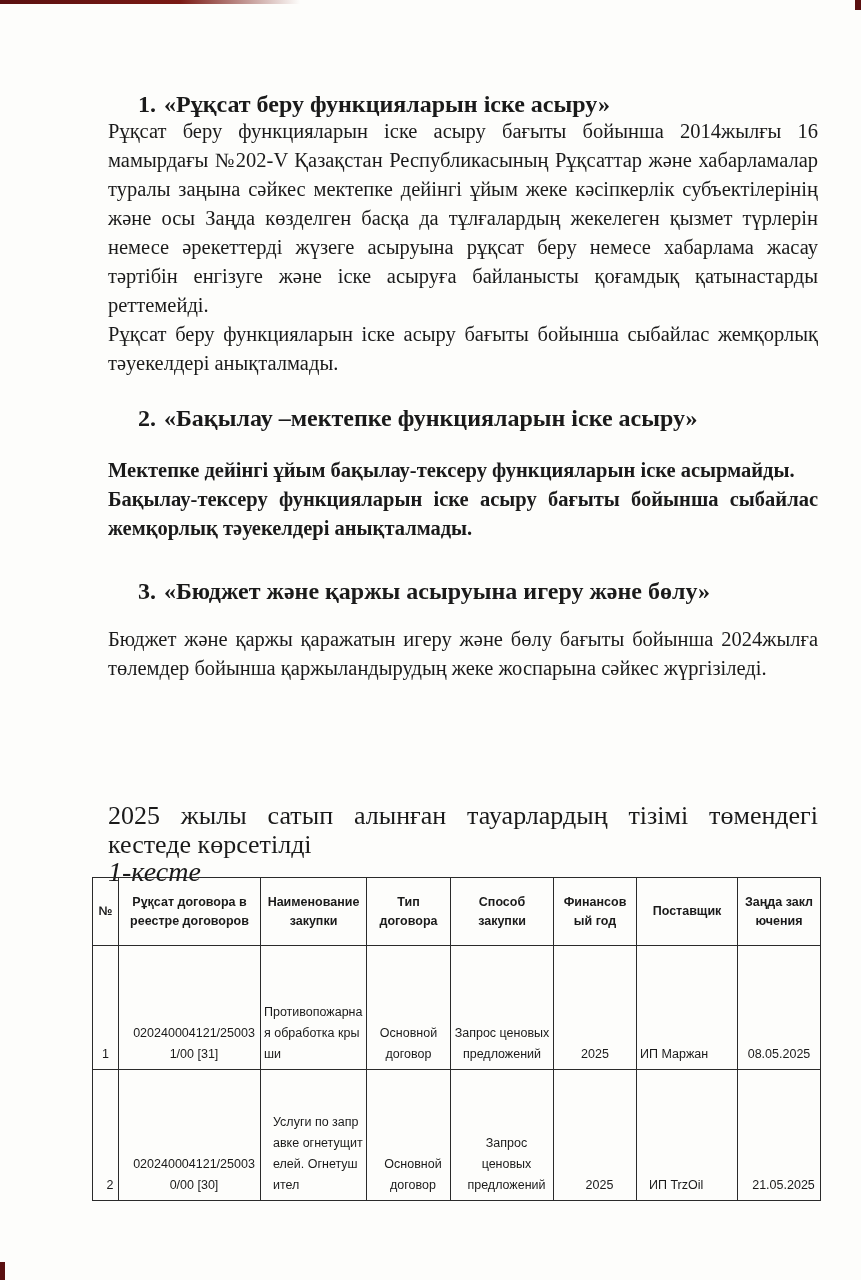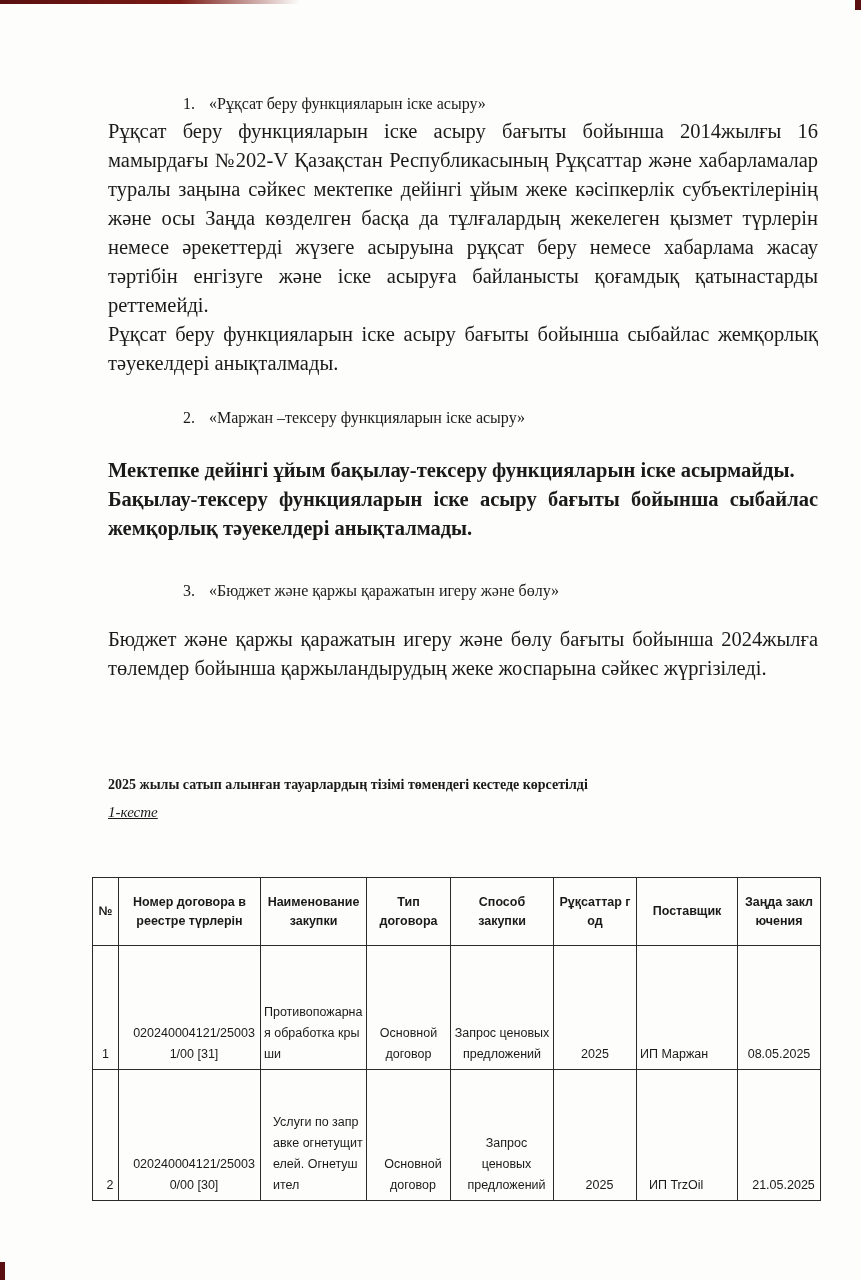--- a/index.html
+++ b/index.html
@@ -14,25 +14,25 @@
     background: linear-gradient(90deg, #5a1010, #7a1a14 60%, rgba(120,30,20,0));
   }
   .edge-top-right {
     position: absolute; right: 0; top: 0; width: 6px; height: 10px; background: #5a1010;
   }
   .edge-bottom-left {
     position: absolute; left: 0; bottom: 0; width: 5px; height: 18px; background: #5a1010;
   }
   .page { position: absolute; left: 100px; top: 0; width: 710px; }
   .block { position: absolute; left: 8px; width: 710px; font-size: 20.5px; line-height: 29px; }
-  .heading { position: absolute; left: 38px; font-weight: normal; font-size: 16px; line-height: 28px; white-space: nowrap; margin-left: 45px; }
+  .heading { position: absolute; left: 38px; font-weight: bold; font-size: 24px; line-height: 28px; white-space: nowrap; }
   .heading .num { display: inline-block; width: 26px; }
   p.just { margin: 0; text-align: justify; text-align-last: left; }
-  .subhead { font-weight: bold; font-size: 14px; line-height: 29px; text-align: justify; }
-  .caption { font-style: italic; font-size: 15px; line-height: 26px; text-decoration: underline; }
+  .subhead { font-weight: normal; font-size: 26px; line-height: 29px; text-align: justify; margin-top: 31px; }
+  .caption { font-style: italic; font-size: 28px; line-height: 26px; }
 
   table.proc {
     position: absolute; left: 92px; top: 877px;
     border-collapse: collapse; table-layout: fixed;
     font-family: "Liberation Sans", sans-serif; font-size: 12.5px; line-height: 21px;
     color: #1a1a1a;
   }
   table.proc th, table.proc td { border: 1.3px solid #2a2a2a; padding: 0 3px; }
   table.proc th { font-weight: bold; text-align: center; vertical-align: middle; height: 67px; line-height: 19px; }
   table.proc td { text-align: center; vertical-align: bottom; padding-bottom: 4px; }
@@ -51,29 +51,29 @@
 
   <div class="heading" style="top:90px;">
     <span class="num">1.</span><span>«Рұқсат беру функцияларын іске асыру»</span>
   </div>
   <div class="block" style="top:117px;">
     <p class="just">Рұқсат беру функцияларын іске асыру бағыты бойынша 2014жылғы 16 мамырдағы №202-V Қазақстан Республикасының Рұқсаттар және хабарламалар туралы заңына сәйкес мектепке дейінгі ұйым жеке кәсіпкерлік субъектілерінің және осы Заңда көзделген басқа да тұлғалардың жекелеген қызмет түрлерін немесе әрекеттерді жүзеге асыруына рұқсат беру немесе хабарлама жасау тәртібін енгізуге және іске асыруға байланысты қоғамдық қатынастарды реттемейді.</p>
     <p class="just">Рұқсат беру функцияларын іске асыру бағыты бойынша сыбайлас жемқорлық тәуекелдері анықталмады.</p>
   </div>
 
   <div class="heading" style="top:404px;">
-    <span class="num">2.</span><span>«Маржан –тексеру функцияларын іске асыру»</span>
+    <span class="num">2.</span><span>«Бақылау –мектепке функцияларын іске асыру»</span>
   </div>
   <div class="block" style="top:456px;font-weight:bold;">
     <p class="just">Мектепке дейінгі ұйым бақылау-тексеру функцияларын іске асырмайды.</p>
     <p class="just">Бақылау-тексеру функцияларын іске асыру бағыты бойынша сыбайлас жемқорлық тәуекелдері анықталмады.</p>
   </div>
 
   <div class="heading" style="top:577px;">
-    <span class="num">3.</span><span>«Бюджет және қаржы қаражатын игеру және бөлу»</span>
+    <span class="num">3.</span><span>«Бюджет және қаржы асыруына игеру және бөлу»</span>
   </div>
   <div class="block" style="top:625px;">
     <p class="just">Бюджет және қаржы қаражатын игеру және бөлу бағыты бойынша 2024жылға төлемдер бойынша қаржыландырудың жеке жоспарына сәйкес жүргізіледі.</p>
   </div>
 
   <div class="block" style="top:770px;">
     <div class="subhead">2025 жылы сатып алынған тауарлардың тізімі төмендегі кестеде көрсетілді</div>
     <div class="caption">1-кесте</div>
   </div>
 </div>
@@ -85,25 +85,25 @@
     <col style="width:106px">
     <col style="width:84px">
     <col style="width:103px">
     <col style="width:83px">
     <col style="width:101px">
     <col style="width:83px">
   </colgroup>
   <thead>
     <tr>
       <th>№</th>
-      <th>Номер договора в реестре түрлерін</th>
+      <th>Рұқсат договора в реестре договоров</th>
       <th><span style="display:inline-block;width:92px;word-break:break-all;">Наименование закупки</span></th>
       <th>Тип договора</th>
       <th>Способ закупки</th>
-      <th><span style="display:inline-block;width:72px;word-break:break-all;">Рұқсаттар год</span></th>
+      <th><span style="display:inline-block;width:72px;word-break:break-all;">Финансовый год</span></th>
       <th>Поставщик</th>
       <th><span style="display:inline-block;width:70px;word-break:break-all;">Заңда заключения</span></th>
     </tr>
   </thead>
   <tbody>
     <tr class="r1">
       <td>1</td>
       <td style="word-break:break-all;padding-left:12px;">020240004121/250031/00 [31]</td>
       <td class="left" style="word-break:break-all;">Противопожарная обработка крыши</td>
       <td>Основной договор</td>

